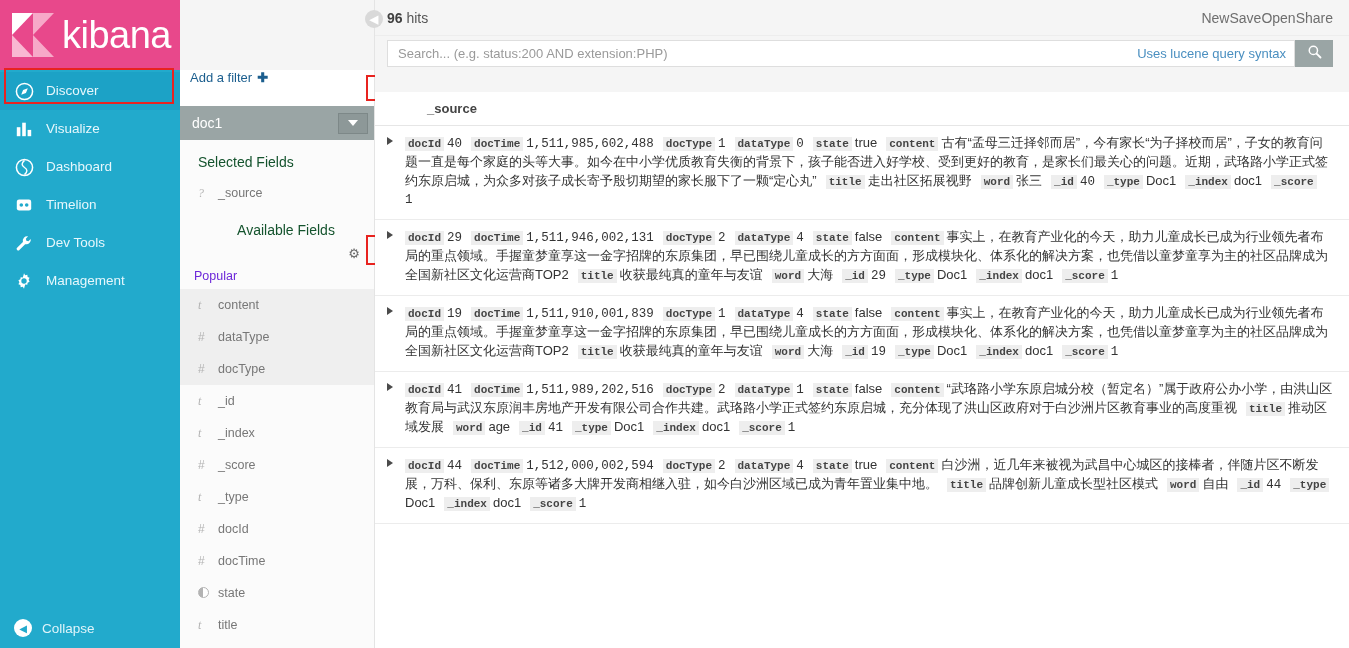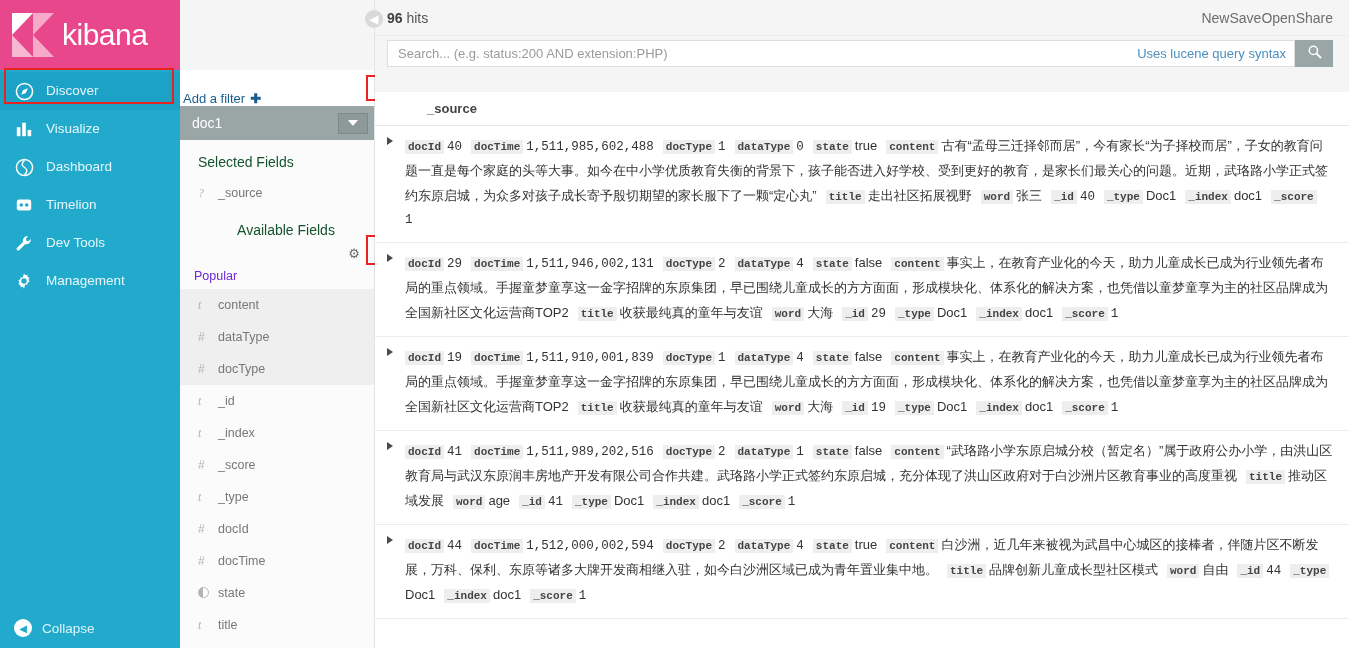--- a/index.html
+++ b/index.html
@@ -33,21 +33,21 @@
   .brand-mark .k2 {
     position:absolute; left:0; top:22px; width:0; height:0;
     border-left:21px solid #f9b8d2; border-top:22px solid transparent;
   }
   .brand-mark .k3 {
     position:absolute; left:21px; top:0; width:21px; height:44px;
     background:#f7a9c8;
     clip-path:polygon(0 0, 100% 0, 0 50%, 100% 100%, 0 100%);
   }
   .brand-name {
-    color:#ffffff; font-size:30px; margin-left:8px; letter-spacing:-0.5px;
+    color:#ffffff; font-size:38px; margin-left:8px; letter-spacing:-0.5px;
   }
   .nav-list { margin-top:2px; }
   .nav-item {
     height:38px; display:flex; align-items:center;
     padding-left:14px; color:#e6f7fc; font-size:13.5px;
     cursor:pointer;
   }
   .nav-item.active { background:#1ca2c6; }
   .nav-icon {
     width:20px; height:20px; flex:0 0 20px; margin-right:12px;
@@ -71,21 +71,21 @@
   
   .sidebar {
     width:195px; flex:0 0 195px;
     background:#fbfbfb;
     border-right:1px solid #e4e4e4;
     display:flex; flex-direction:column;
     position:relative;
   }
   .sb-top { height:106px; flex:0 0 106px; background:#ffffff; }
   .filter-bar {
-    height:36px; display:flex; align-items:flex-end; padding-left:3px;
+    height:36px; display:flex; align-items:flex-start; padding-left:10px;
     background:#ffffff;
   }
   .add-filter {
     color:#1b5e8e; font-size:13px; cursor:pointer;
     display:flex; align-items:center; gap:5px;
   }
   .add-filter .plus { font-size:13px; font-weight:bold; }
   .index-pattern {
     height:34px; background:#9aa5a5; display:flex; align-items:center;
     padding:0 6px 0 12px; color:#ffffff; font-size:14px;
@@ -175,21 +175,21 @@
   .row-toggle {
     width:30px; flex:0 0 30px; padding-top:3px;
     display:flex; justify-content:center; cursor:pointer;
   }
   .row-toggle i {
     display:block; width:0; height:0;
     border-top:4px solid transparent; border-bottom:4px solid transparent;
     border-left:6px solid #4a4a4a;
   }
   .row-body {
-    flex:1; padding-right:14px; line-height:23px;
+    flex:1; padding-right:14px; line-height:18px;
     font-family:"Liberation Mono", monospace; font-size:12px; color:#333;
     word-break:break-all;
   }
   .fk {
     background:#eeeeee; color:#444; font-weight:bold;
     font-family:"Liberation Mono", monospace; font-size:11px;
     padding:1px 3px; margin-right:3px;
   }
   .fv {
     font-family:"Liberation Sans", sans-serif; font-size:13px; color:#333;

